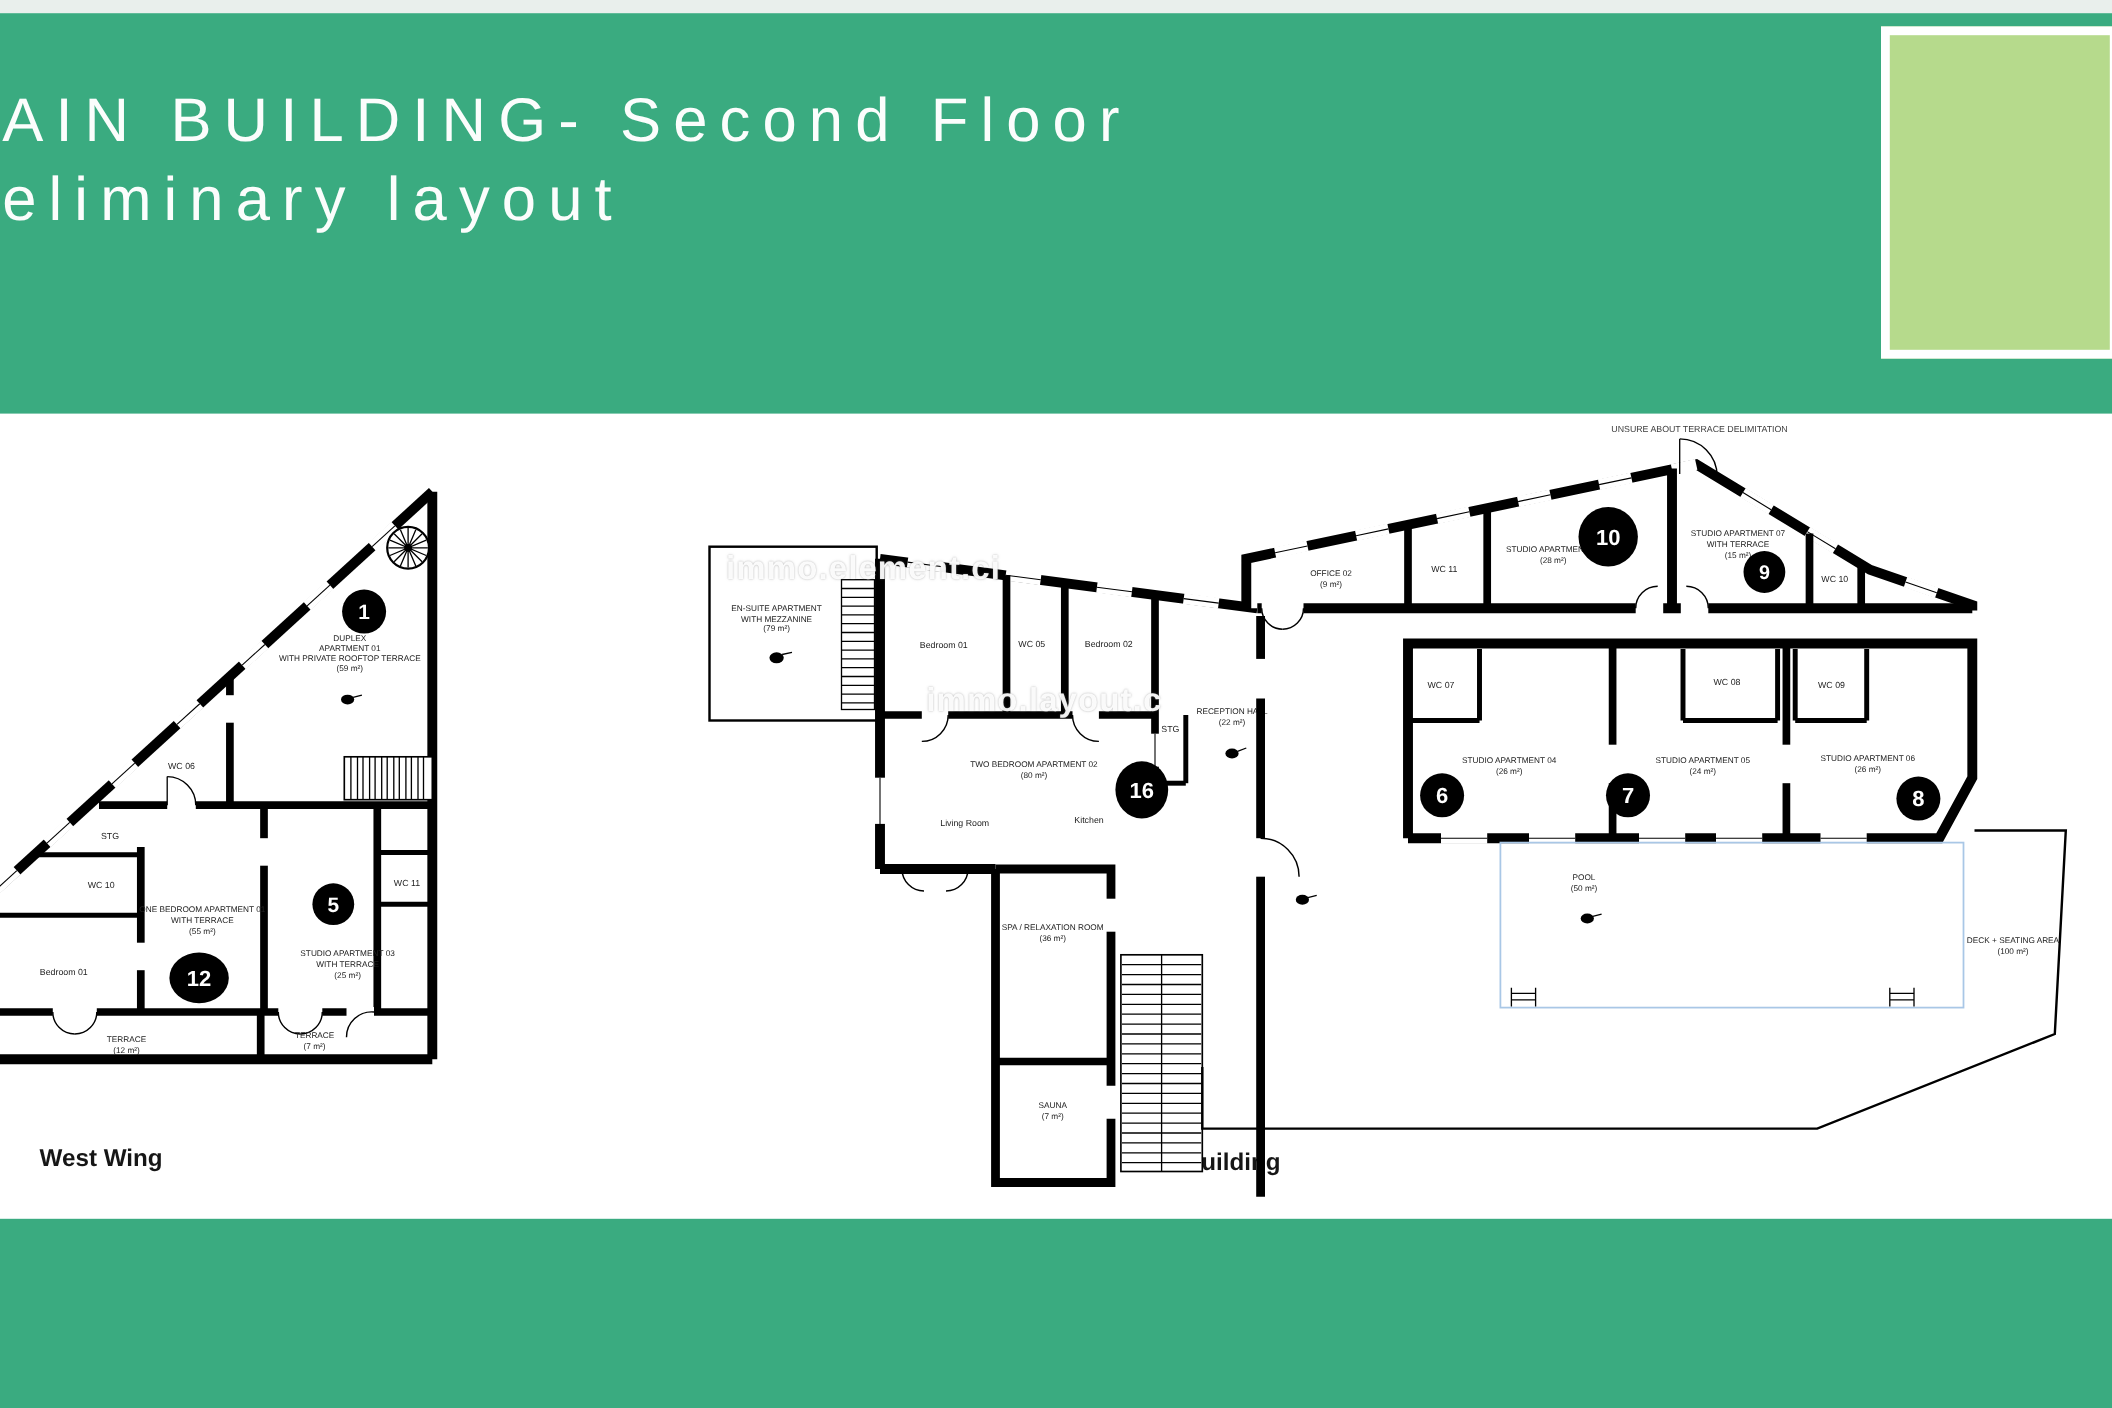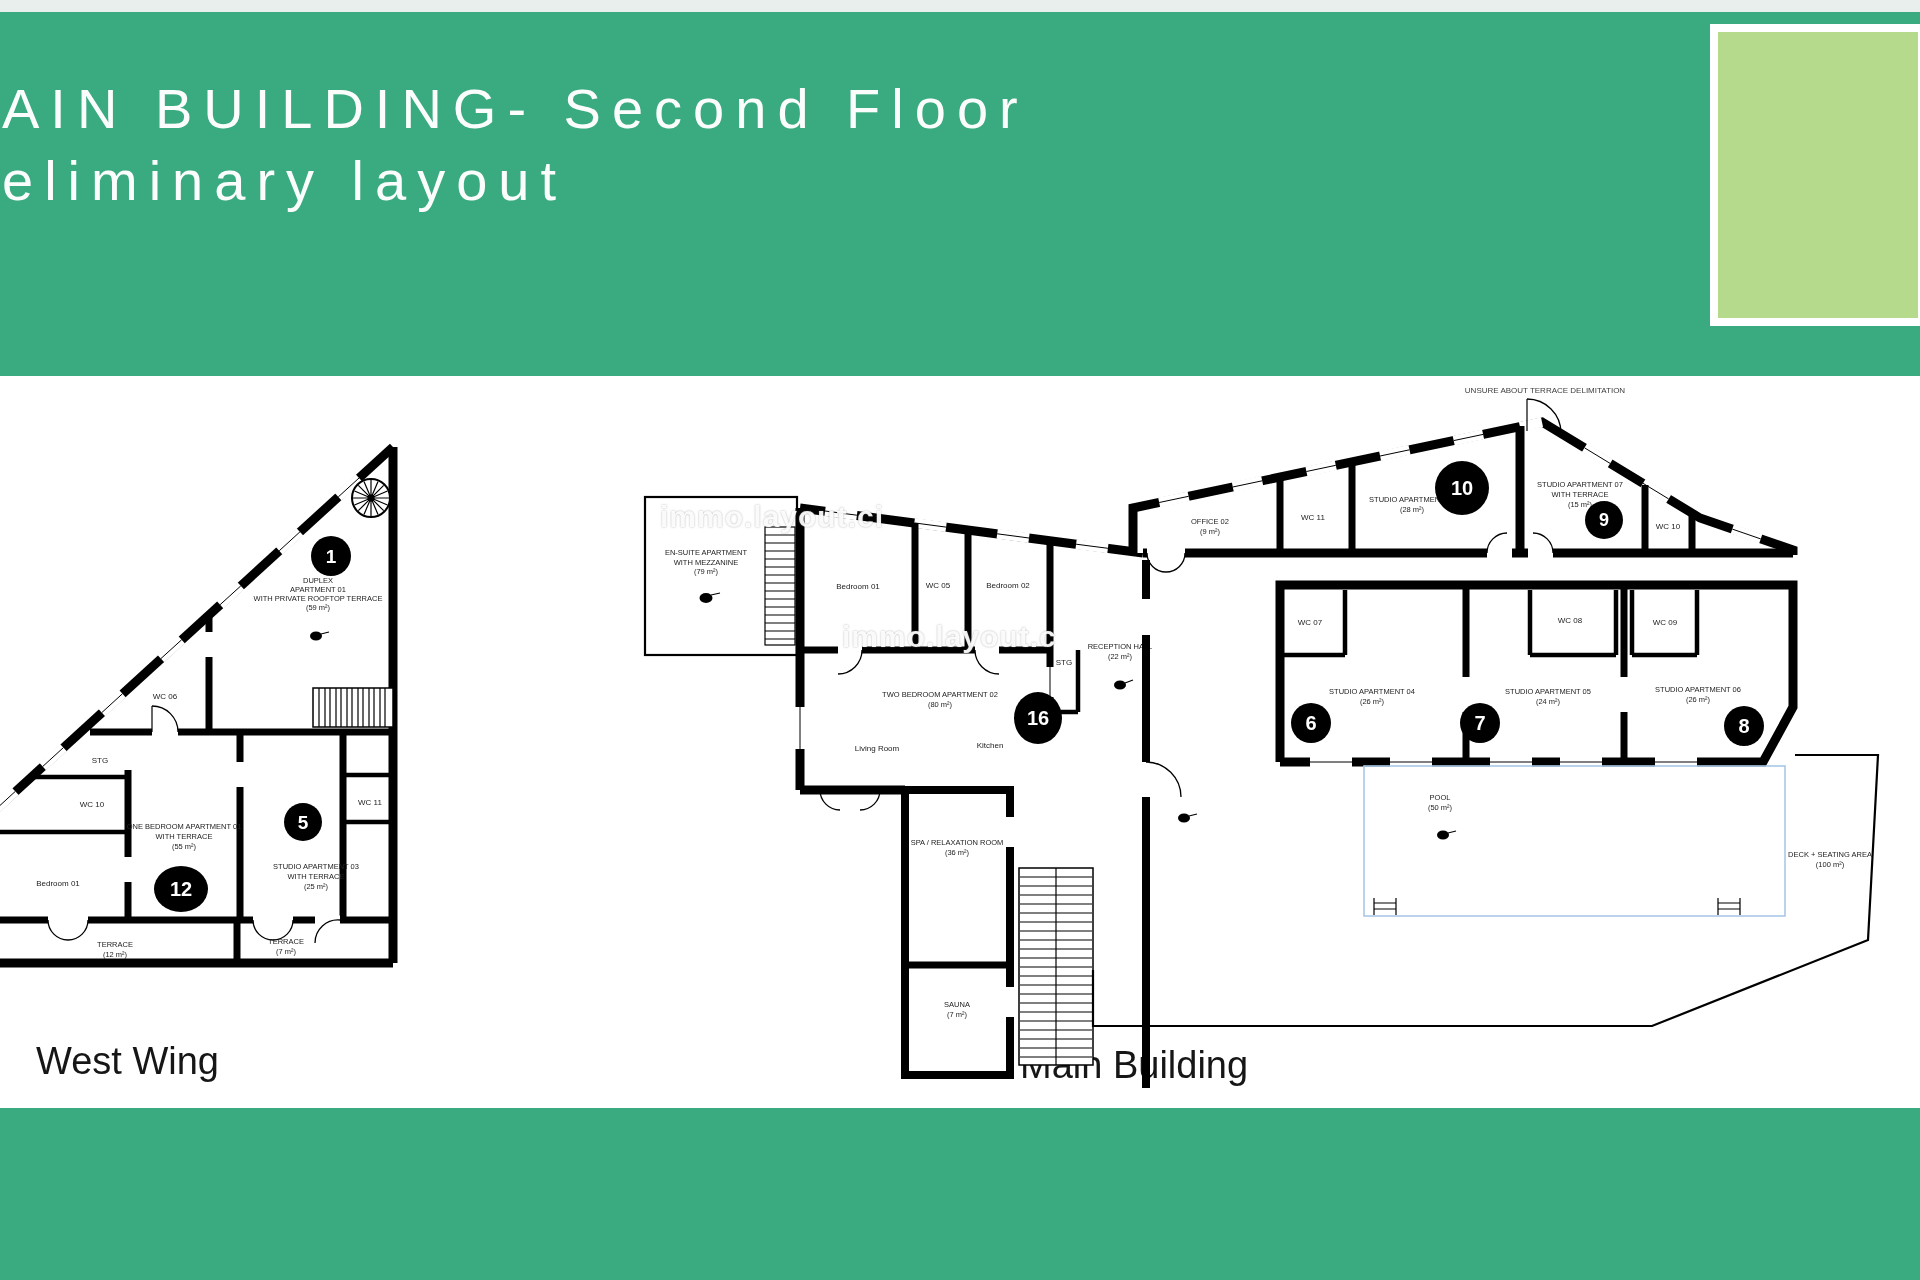--- a/index.html
+++ b/index.html
@@ -8,21 +8,21 @@
   .topstrip{position:absolute;left:0;top:0;width:1920px;height:12px;background:#e9efec;}
   .band{position:absolute;left:0;width:1920px;background:#3aab80;}
   .band.header{top:12px;height:364px;}
   .band.footer{top:1108px;height:172px;}
   .title{position:absolute;color:#fbfdfc;font-weight:300;font-size:56px;
          letter-spacing:11px;white-space:nowrap;}
   .title.l1{left:2px;top:76px;}
   .title.l2{left:2px;top:148px;}
   .accentbox{position:absolute;top:24px;right:-6px;width:200px;height:286px;
              background:#b6da8c;border:8px solid #ffffff;}
-  .caption{position:absolute;font-weight:normal;font-size:38px;color:#161616;}
+  .caption{position:absolute;font-weight:bold;font-size:22px;color:#161616;}
   .caption.ww{left:36px;top:1040px;}
   .caption.mb{left:1020px;top:1044px;}
   .wm{position:absolute;color:rgba(255,255,255,0.93);font-weight:bold;font-size:30px;
       letter-spacing:1px;text-shadow:0 0 2px rgba(110,110,110,0.55);z-index:5;white-space:nowrap;}
   .wm.a{left:660px;top:500px;}
   .wm.b{left:842px;top:620px;}
   svg#plan{position:absolute;left:0;top:377px;z-index:2;}
   svg text{font-family:"Liberation Sans",sans-serif;}
   .rl{font-size:8px;fill:#222;text-anchor:middle;}
   .ul{font-size:7.5px;fill:#222;text-anchor:middle;}
@@ -44,21 +44,21 @@
   <div class="topstrip"></div>
   <div class="band header"></div>
   <div class="title l2">eliminary layout</div>
   <div class="title l1">AIN BUILDING- Second Floor</div>
   <div class="accentbox"></div>
   <div class="band footer"></div>
 
   <div class="caption ww">West Wing</div>
   <div class="caption mb">Main Building</div>
 
-  <div class="wm a">immo.layout.ci</div>
+  <div class="wm a">immo.element.ci</div>
   <div class="wm b">immo.layout.c</div>
 
   <svg id="plan" width="1920" height="738" viewBox="0 0 1920 738">
 
     <g>
       <polygon points="393,70 393,586 -12,586 -12,440" fill="#fff" stroke="none"></polygon>
 
       <path class="w9" d="M393,70 L393,586"></path>
       <path class="w9" d="M-12,586 L393,586"></path>
       <path class="w9" d="M393,70 L-20,447"></path>

